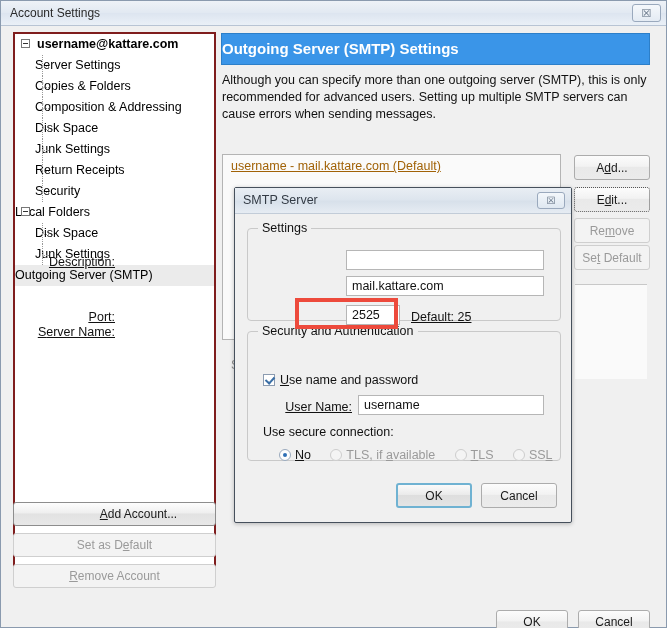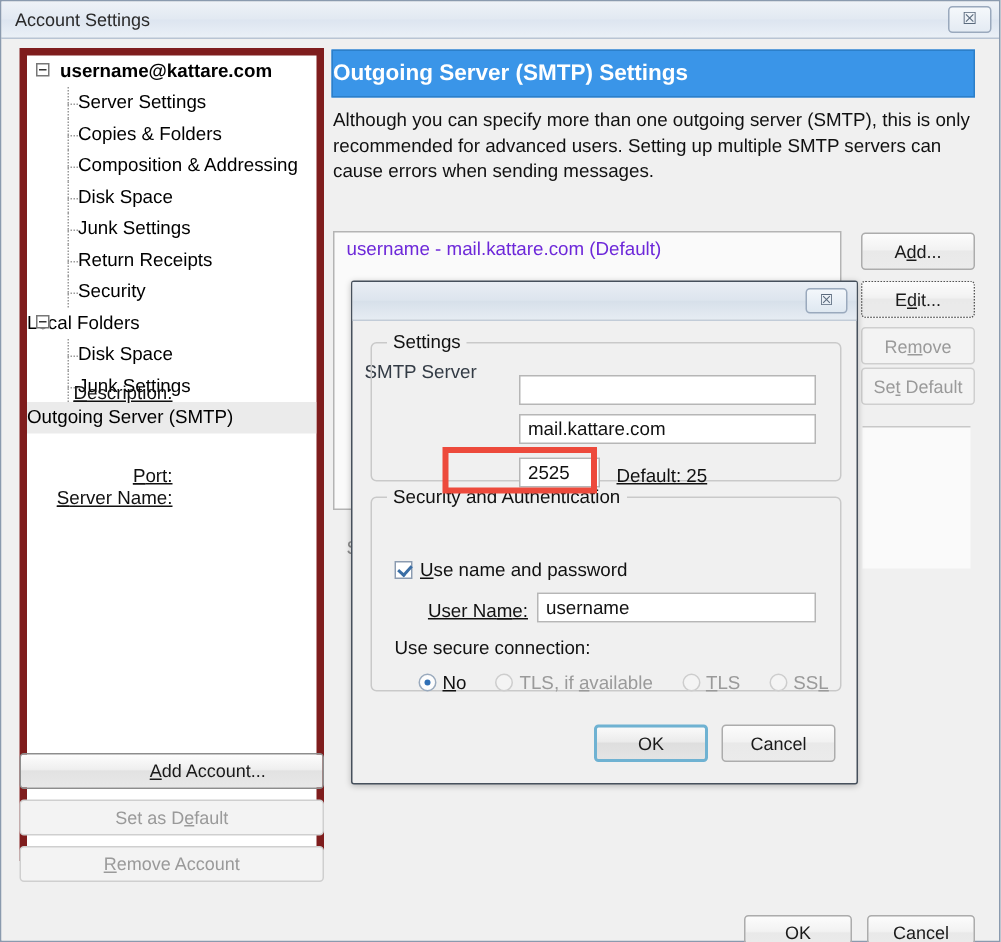--- a/index.html
+++ b/index.html
@@ -67,33 +67,33 @@
 
   
   .tree {
     position: absolute;
     left: 12px;
     top: 6px;
     width: 203px;
     height: 542px;
     box-sizing: border-box;
     background: #ffffff;
-    border: 5px solid #7f1d1d;
+    border: 2px solid #7f1d1d;
     overflow: hidden;
   }
   .tree-row {
     position: relative;
     height: 21px;
     line-height: 21px;
     white-space: nowrap;
     font-size: 12.5px;
     cursor: default;
   }
   .tree-row.root { font-weight: bold; padding-left: 22px; }
-  .tree-row.child { padding-left: 34px; }
+  .tree-row.child { padding-left: 20px; }
   .tree-row.lvl0 { }
   .tree-row.selected { background: #ebebeb; }
   .tw {
     position: absolute;
     left: 6px;
     top: 5px;
     width: 9px;
     height: 9px;
     box-sizing: border-box;
     border: 1px solid #777;
@@ -193,22 +193,23 @@
     top: 128px;
     width: 339px;
     height: 186px;
     box-sizing: border-box;
     background: #fafafa;
     border: 1px solid #b4b4b4;
   }
   .server-list-item {
     padding: 4px 0 0 8px;
     font-size: 12.5px;
-    color: #6d28d9;
+    color: #a16207;
     cursor: default;
+    text-decoration: underline;
   }
 
   #add-btn { position: absolute; left: 573px; top: 129px; width: 76px; height: 25px; }
   #edit-btn { position: absolute; left: 573px; top: 161px; width: 76px; height: 25px; }
   #remove-btn { position: absolute; left: 573px; top: 192px; width: 76px; height: 25px; }
   #set-default2-btn { position: absolute; left: 573px; top: 219px; width: 76px; height: 25px; }
 
   
   .bg-group {
     position: absolute;
@@ -247,21 +248,20 @@
     box-sizing: border-box;
     background: linear-gradient(to bottom, #e9eef4 0%, #dde5ee 48%, #d7e0ea 52%, #e6ecf3 100%);
     border-bottom: 1px solid #c2ccd8;
   }
   .dlg-title {
     position: absolute;
     left: 8px;
     top: 5px;
     font-size: 12.5px;
     color: #333b45;
-    margin-top: 48px;
   }
   .dlg-close {
     position: absolute;
     right: 6px;
     top: 4px;
     width: 28px;
     height: 17px;
     box-sizing: border-box;
     border: 1px solid #9aa9bd;
     border-radius: 3px;

